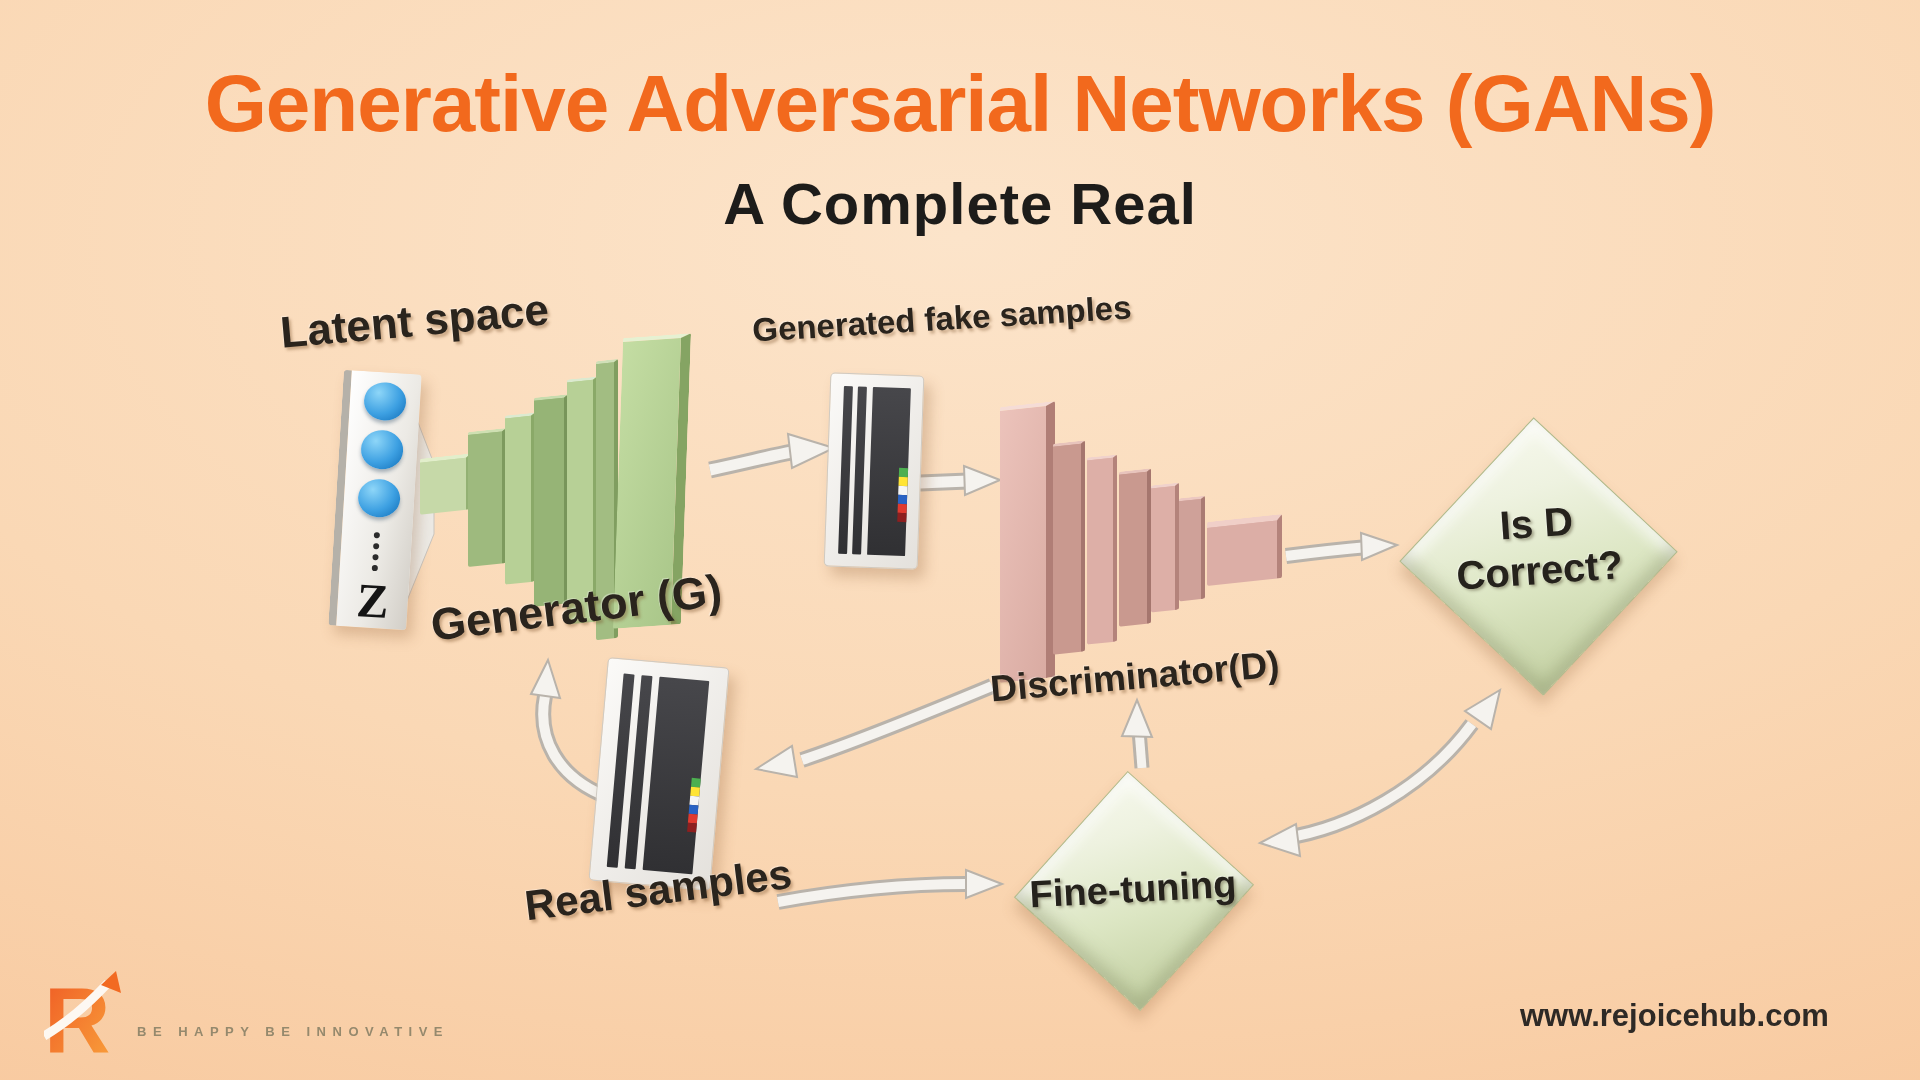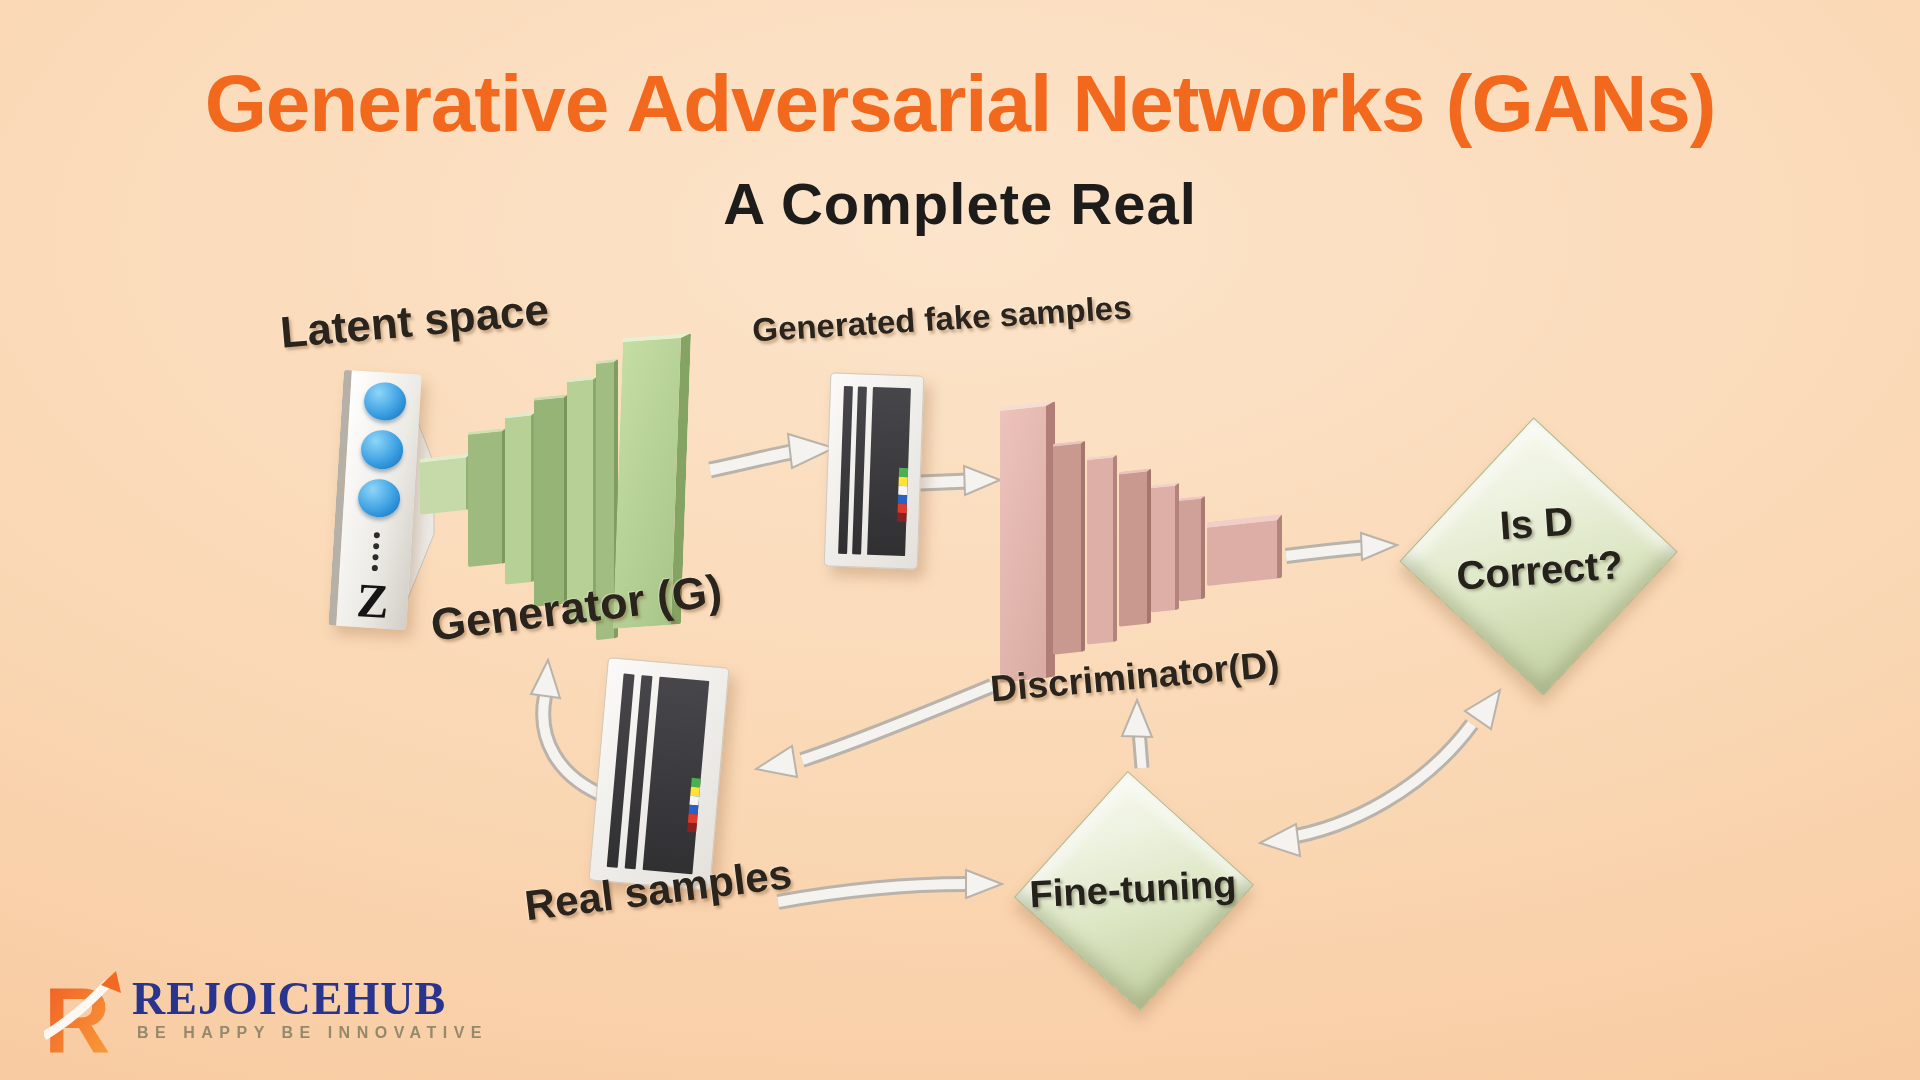--- a/index.html
+++ b/index.html
@@ -34,21 +34,21 @@
   
   .diamond{position:absolute;border:1px solid #adba8c;
     background:linear-gradient(300deg,#c3d0a2 0%,#dce6c3 40%,#eef2e0 75%,#f6f8ec 100%);
     box-shadow:inset -8px -8px 16px rgba(120,130,90,.35), inset 8px 8px 14px rgba(255,255,255,.75),
       6px 8px 14px rgba(150,100,60,.28);}
   .dia-label{position:absolute;text-align:center;font-weight:bold;color:#25221c;
     text-shadow:2px 2px 3px rgba(90,85,60,.45), -1px -1px 0 rgba(255,255,255,.4);}
   
   .brand{position:absolute;left:132px;top:972px;font-family:"Liberation Serif",serif;
     font-weight:bold;font-size:46px;letter-spacing:1px;color:#28348e;}
-  .tagline{position:absolute;left:137px;top:1024px;font-size:16px;font-weight:bold;
+  .tagline{position:absolute;left:137px;top:1024px;font-size:13px;font-weight:bold;
     letter-spacing:6.5px;color:#95896d;}
   .website{position:absolute;left:1520px;top:998px;font-size:31px;font-weight:bold;color:#2e2a26;}
 </style>
 </head>
 <body>
 
 <div class="canvas">
 
   <div class="title">Generative Adversarial Networks (GANs)</div>
   <div class="subtitle">A Complete Real</div>
@@ -179,16 +179,16 @@
     <defs>
       <linearGradient id="lg" x1="0" y1="0" x2="1" y2="1">
         <stop offset="0" stop-color="#ef5a24"></stop>
           <stop offset="1" stop-color="#f9a13b"></stop>
       </linearGradient>
     </defs>
     <text x="0" y="82" font-family="Liberation Sans, sans-serif" font-weight="bold" font-size="92" fill="url(#lg)">R</text>
     <path d="M0,66 C24,52 48,30 64,13" stroke="#fdf8f2" stroke-width="9" fill="none"></path>
     <polygon points="72,1 77,23 57,15" fill="#f26a22"></polygon>
   </svg>
-  <div class="brand">REJOICEHUB</div>
   <div class="tagline">BE HAPPY BE INNOVATIVE</div>
+  <div class="website">www.rejoicehub.com</div>
 
 </div>
 
 </body></html>

